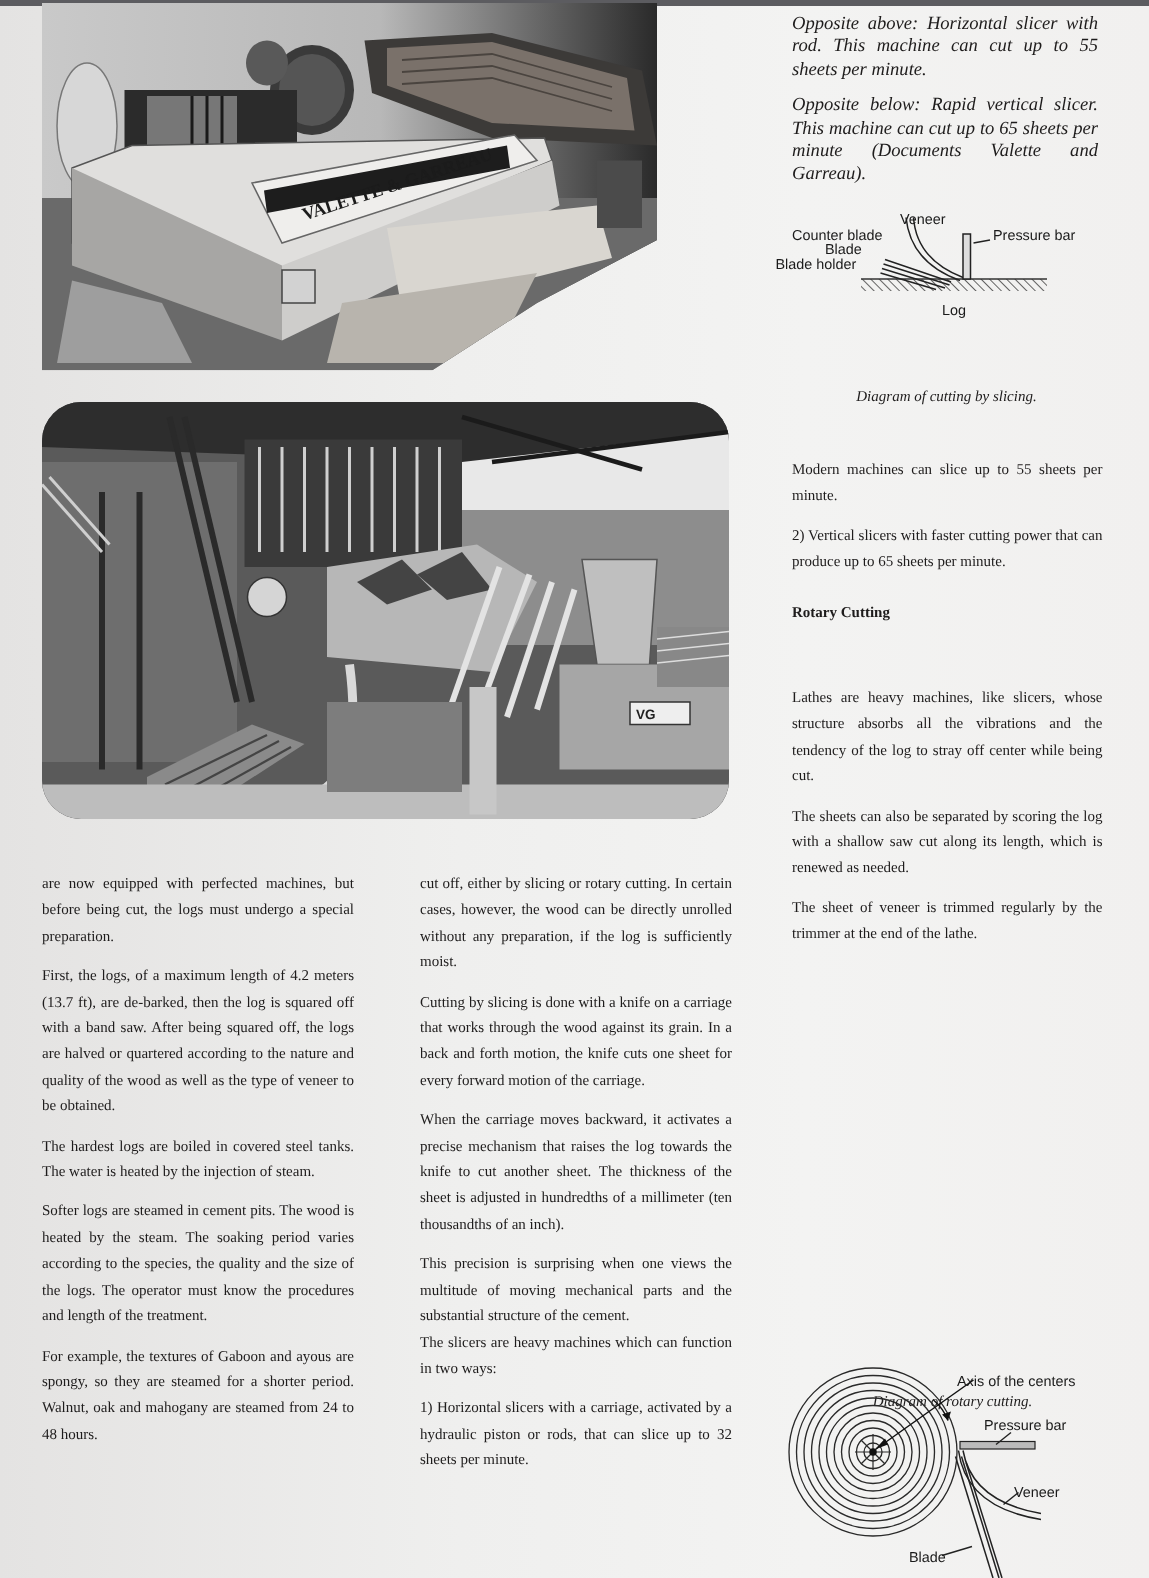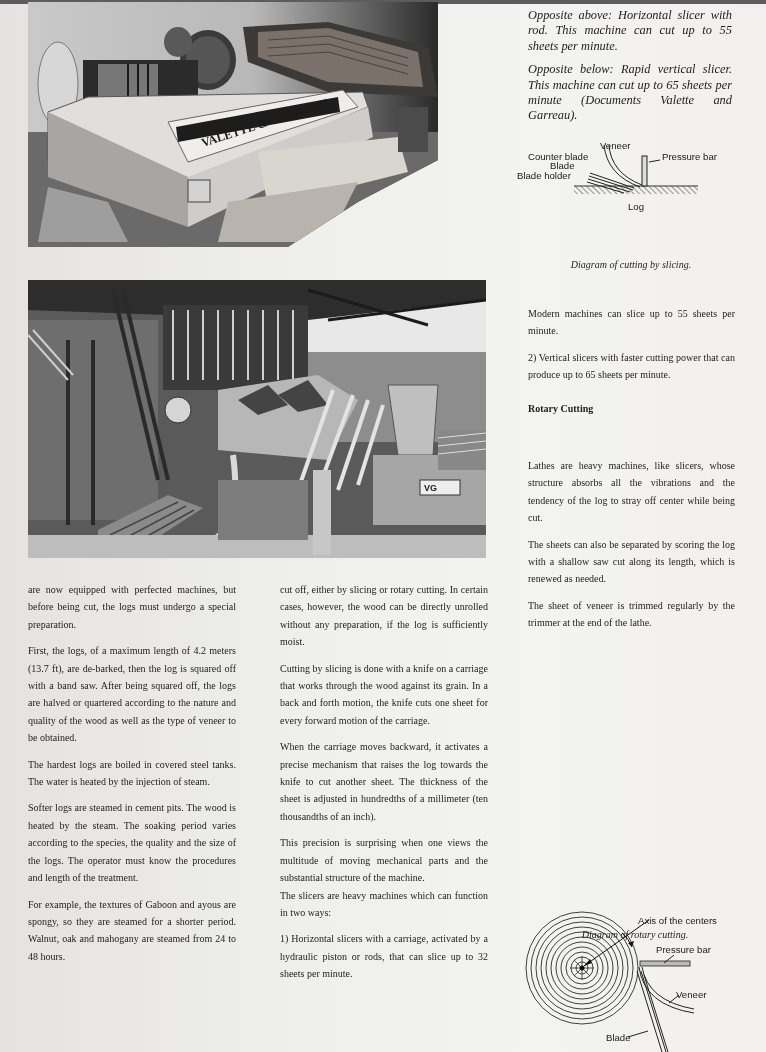--- a/index.html
+++ b/index.html
@@ -116,21 +116,21 @@
     <text class="diag-label" x="88" y="14">Veneer</text>
     <text class="diag-label" x="16" y="25">Counter blade</text>
     <text class="diag-label" x="38" y="34">Blade</text>
     <text class="diag-label" x="5" y="44">Blade holder</text>
     <text class="diag-label" x="150" y="25">Pressure bar</text>
     <text class="diag-label" x="116" y="75">Log</text>
   </svg>
 </div>
 <div class="diag-caption" style="left:528px;top:215px;width:206px;">Diagram of cutting by slicing.</div>
 
-<div class="photo" style="left:28px;top:280px;width:458px;height:278px;">
+<div class="photo" style="left:28px;top:268px;width:458px;height:278px;border-radius:26px;">
   <svg width="458" height="278" viewBox="0 0 458 278">
     <rect width="458" height="278" fill="#5a5a5a"></rect>
 
     <rect x="280" y="20" width="178" height="60" fill="#e8e8e8"></rect>
     <rect x="280" y="72" width="178" height="90" fill="#8d8d8d"></rect>
 
     <polygon points="0,0 458,0 458,20 280,40 0,30" fill="#2d2d2d"></polygon>
     <g stroke="#1b1b1b" stroke-width="3">
         <line x1="280" y1="10" x2="400" y2="45"></line>
         <line x1="300" y1="40" x2="458" y2="20"></line>
@@ -205,21 +205,21 @@
   <p>The hardest logs are boiled in covered steel tanks. The water is heated by the injection of steam.</p>
   <p>Softer logs are steamed in cement pits. The wood is heated by the steam. The soaking period varies according to the species, the quality and the size of the logs. The operator must know the procedures and length of the treatment.</p>
   <p class="tight">For example, the textures of Gaboon and ayous are spongy, so they are steamed for a shorter period. Walnut, oak and mahogany are steamed from 24 to 48 hours.</p>
 
 </div>
 
 <div class="col" style="left:280px;top:562px;width:208px;">
   <p>cut off, either by slicing or rotary cutting. In certain cases, however, the wood can be directly unrolled without any preparation, if the log is sufficiently moist.</p>
   <p>Cutting by slicing is done with a knife on a carriage that works through the wood against its grain. In a back and forth motion, the knife cuts one sheet for every forward motion of the carriage.</p>
   <p>When the carriage moves backward, it activates a precise mechanism that raises the log towards the knife to cut another sheet. The thickness of the sheet is adjusted in hundredths of a millimeter (ten thousandths of an inch).</p>
-  <p class="tight">This precision is surprising when one views the multitude of moving mechanical parts and the substantial structure of the machine.</p>
+  <p class="tight">This precision is surprising when one views the multitude of moving mechanical parts and the substantial structure of the cement.</p>
   <p>The slicers are heavy machines which can function in two ways:</p>
   <p>1) Horizontal slicers with a carriage, activated by a hydraulic piston or rods, that can slice up to 32 sheets per minute.</p>
 </div>
 
 <div class="col" style="left:528px;top:286px;width:207px;">
   <p>Modern machines can slice up to 55 sheets per minute.</p>
   <p>2) Vertical slicers with faster cutting power that can produce up to 65 sheets per minute.</p>
 </div>
 
 <div class="heading" style="left:528px;top:403px;">Rotary Cutting</div>

